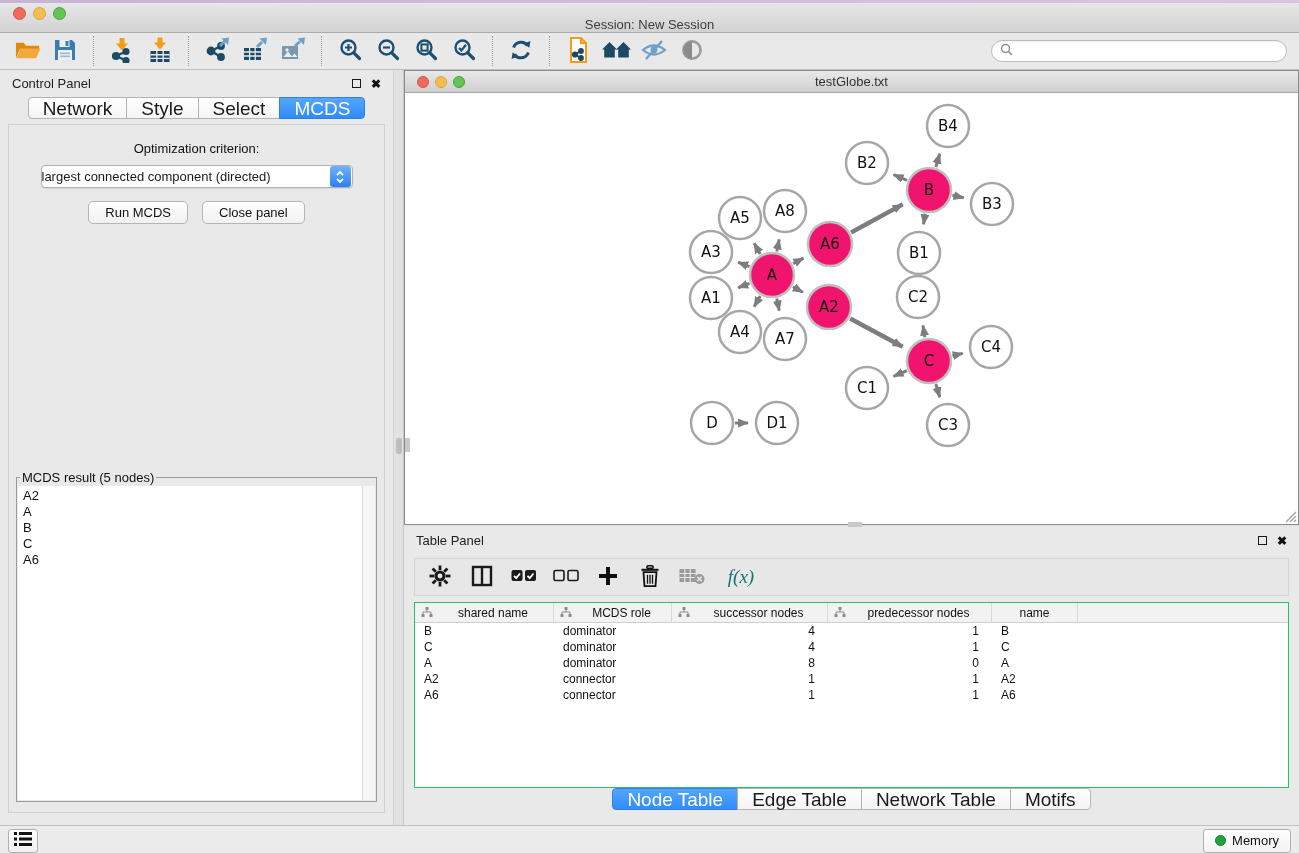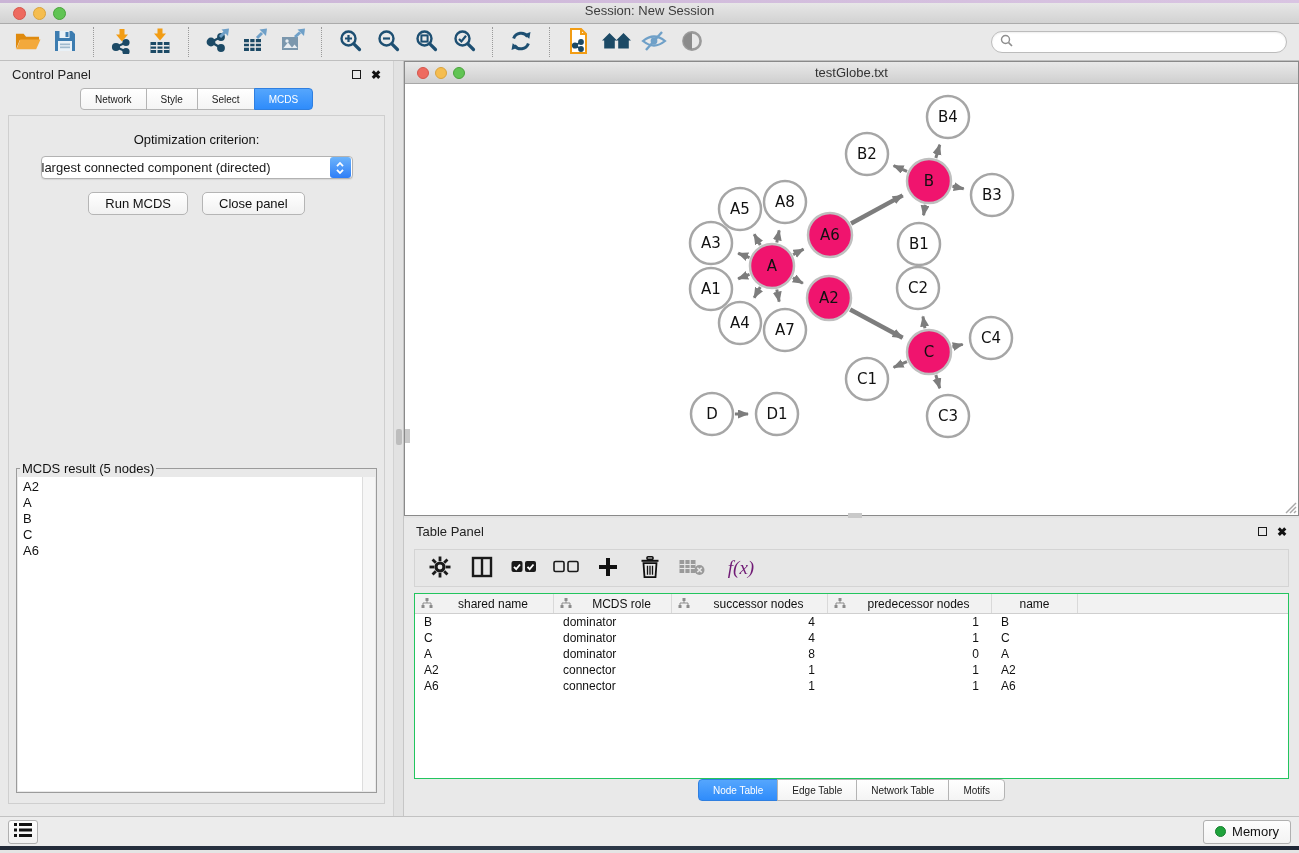--- a/index.html
+++ b/index.html
@@ -1,21 +1,21 @@
 <!DOCTYPE html>
 <html><head>
 <meta charset="utf-8">
 <style>
   * { margin:0; padding:0; box-sizing:border-box; }
   html,body { width:1299px; height:853px; overflow:hidden; }
   body { font-family:"Liberation Sans", sans-serif; background:#e4e4e4; position:relative; font-size:13px; color:#1a1a1a; }
 
   
   .wall-top { height:3px; background:linear-gradient(90deg,#cab4d6,#d9c4e2); }
-  .titlebar { height:21px; background:linear-gradient(#e7e7e7,#d2d2d2); border-bottom:1px solid #ababab; position:relative; display:flex; align-items:flex-start; justify-content:center; }
+  .titlebar { height:30px; background:linear-gradient(#e7e7e7,#d2d2d2); border-bottom:1px solid #ababab; position:relative; display:flex; align-items:flex-end; justify-content:center; }
   .lights { position:absolute; left:13px; top:4px; display:flex; gap:7px; }
   .light { width:13px; height:13px; border-radius:50%; }
   .light.red { background:#ee6a5f; border:1px solid #d5564c; }
   .light.yellow { background:#f5bd4f; border:1px solid #d9a33d; }
   .light.green { background:#61c454; border:1px solid #4aa33c; }
   .titlebar .title { font-size:13px; color:#3c3c3c; }
 
   
   .toolbar { height:37px; background:#e9e9e9; border-bottom:1px solid #bfbfbf; display:flex; align-items:center; padding:0 8px; }
   .tbtn { background:transparent; border:none; width:38px; height:34px; display:flex; align-items:center; justify-content:center; cursor:pointer; }
@@ -32,21 +32,21 @@
 
   
   .panel-header { height:27px; display:flex; align-items:center; padding:0 12px; font-size:13px; color:#222; }
   .panel-header .ph-title { flex:1; }
   .ph-icons { display:flex; align-items:center; gap:10px; }
   .float-box { width:9px; height:9px; border:1.5px solid #1a1a1a; background:transparent; cursor:pointer; }
   .close-x { font-size:12px; font-weight:bold; color:#111; cursor:pointer; line-height:1; }
 
   
   .seg-row { display:flex; justify-content:center; }
-  .seg-btn { font-family:"Liberation Sans",sans-serif; font-size:10px; height:22px; padding:0 14px; background:linear-gradient(#ffffff,#f4f4f4); border:1px solid #b4b4b4; margin-left:-1px; cursor:pointer; color:#1a1a1a; }
+  .seg-btn { font-family:"Liberation Sans",sans-serif; font-size:19px; height:22px; padding:0 14px; background:linear-gradient(#ffffff,#f4f4f4); border:1px solid #b4b4b4; margin-left:-1px; cursor:pointer; color:#1a1a1a; }
   .seg-btn:first-child { border-radius:4px 0 0 4px; margin-left:0; }
   .seg-btn:last-child { border-radius:0 4px 4px 0; }
   .seg-btn.active { background:linear-gradient(#55a6fd,#2f8cfb); border-color:#2f7fe0; color:#fff; }
 
   
   .cp-content { flex:1; margin:5px 8px 12px; border:1px solid #cfcfcf; background:#e9e9e9; position:relative; }
   .cp-top { padding-top:16px; text-align:center; }
   .opt-label { font-size:13px; color:#111; }
   .select-box { margin:9px auto 0; width:312px; height:23px; background:#fff; border:1px solid #b2b2b2; border-radius:4px; display:flex; align-items:center; cursor:pointer; box-shadow:0 1px 1px rgba(0,0,0,.08); }
   .select-box .sel-text { flex:1; text-align:left; font-size:13px; white-space:nowrap; overflow:hidden; }
@@ -71,21 +71,21 @@
   .resize-grip { position:absolute; right:1px; bottom:1px; }
   .mini-scroll-v { position:absolute; left:0; top:345px; width:5px; height:14px; background:#c9c9c9; }
   .mini-scroll-h { position:absolute; left:443px; bottom:0; width:14px; height:5px; background:#c9c9c9; }
 
   .h-gap { height:2px; }
 
   
   .table-panel { flex:1; background:#e9e9e9; display:flex; flex-direction:column; }
   .tp-toolbar { margin:4px 10px 0; height:38px; background:#e7e7e7; border:1px solid #d4d4d4; display:flex; align-items:center; padding:0 6px; gap:4px; }
   .tp-btn { background:transparent; border:none; width:38px; height:32px; display:flex; align-items:center; justify-content:center; cursor:pointer; }
-  .fx-label { font-family:"Liberation Serif",serif; font-style:italic; font-size:19px; color:#701a75; }
+  .fx-label { font-family:"Liberation Serif",serif; font-style:italic; font-size:19px; color:#0f766e; }
   .table-wrap { margin:6px 10px 0; height:186px; background:#fff; border:1px solid #22c55e; overflow:hidden; }
   .thead { display:flex; height:20px; background:#f2f2f2; border-bottom:1px solid #cfcfcf; }
   .th { display:flex; align-items:center; border-right:1px solid #d9d9d9; font-size:12px; color:#111; position:relative; }
   .th .th-ic { margin-left:6px; display:flex; }
   .th .th-label { flex:1; text-align:center; padding:0 4px; white-space:nowrap; overflow:hidden; }
   .tr { display:flex; height:16px; align-items:center; }
   .td { font-size:12px; color:#111; white-space:nowrap; overflow:hidden; }
   .td.left { text-align:left; padding-left:9px; }
   .td.right { text-align:right; padding-right:13px; }
   .tp-tabs { display:flex; justify-content:center; }

